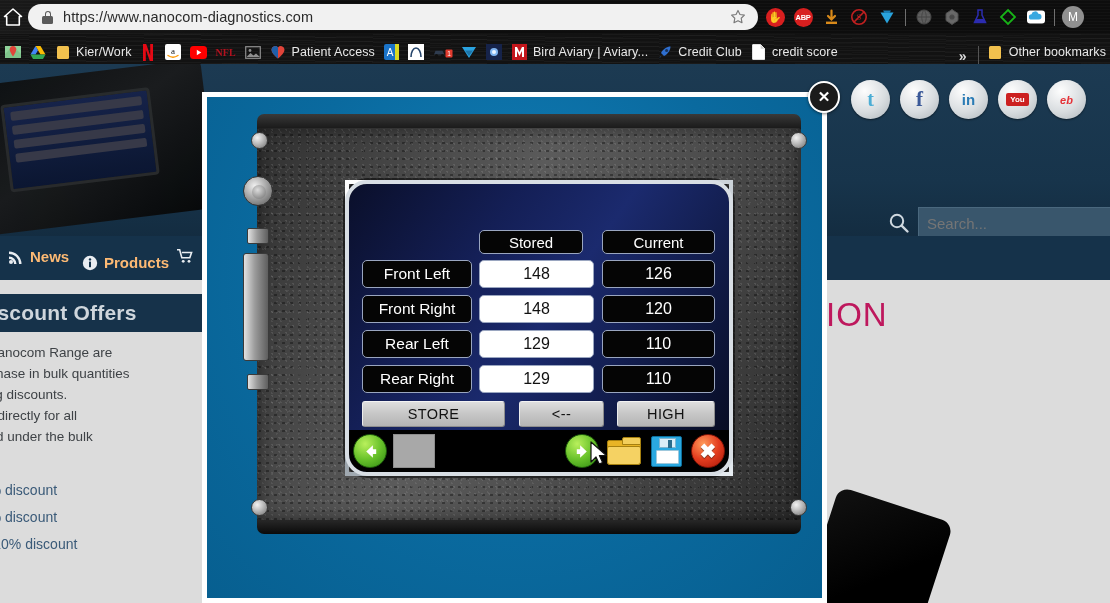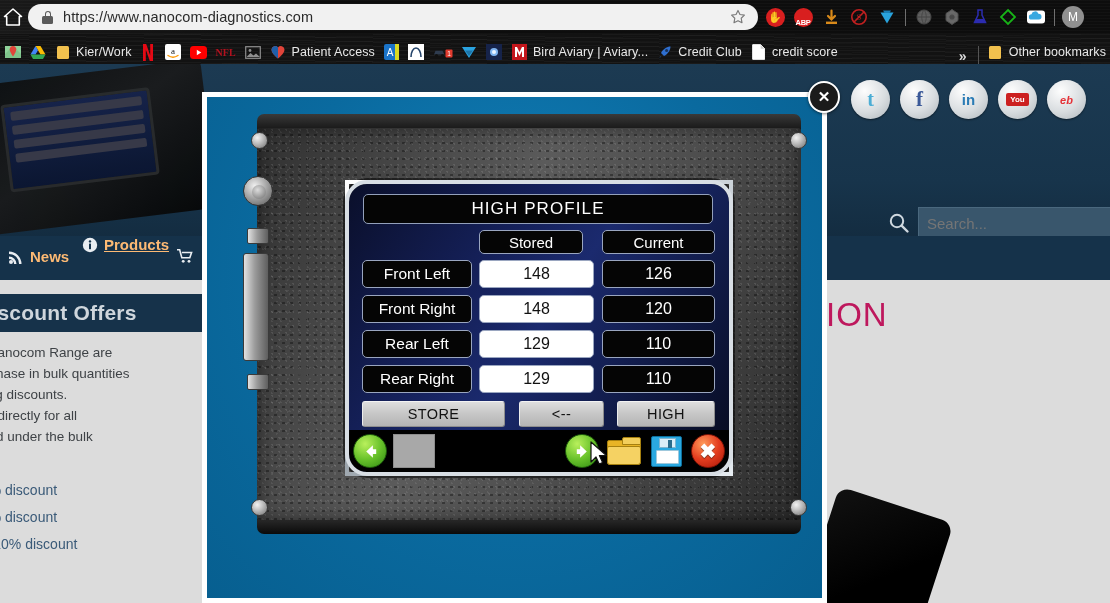--- a/index.html
+++ b/index.html
@@ -330,21 +330,21 @@
 
   <div class="nav-strip">
     <div class="nav-item" style="left:8px; top:12px;">
       <svg class="nav-ico" viewBox="0 0 16 16">
         <circle cx="3" cy="13" r="2" fill="#e9edf1"></circle>
         <path d="M1 7.5a7.5 7.5 0 017.5 7.5h-2.4A5.1 5.1 0 001 9.9z" fill="#e9edf1"></path>
         <path d="M1 2.5A12.5 12.5 0 0113.5 15h-2.4A10.1 10.1 0 001 4.9z" fill="#e9edf1"></path>
       </svg>
       <span>News</span>
     </div>
-    <div class="nav-item" style="left:82px; top:0;text-decoration:underline;">
+    <div class="nav-item" style="left:82px; top:18px;">
       <svg class="nav-ico" viewBox="0 0 16 16">
         <circle cx="8" cy="8" r="7.2" fill="#e9edf1"></circle>
         <rect x="7" y="6.6" width="2" height="5.6" fill="#15324a"></rect>
         <circle cx="8" cy="4.4" r="1.2" fill="#15324a"></circle>
       </svg>
       <span>Products</span>
     </div>
     <div class="nav-item cart-nav" style="top:12px;">
       <svg class="nav-ico" viewBox="0 0 18 16">
         <path d="M0 1h3l2.4 9h9l2-6H5.5" fill="none" stroke="#e9edf1" stroke-width="1.8"></path>
@@ -397,21 +397,20 @@
         <div class="screw" style="right:-6px; bottom:4px;"></div>
 
         <div class="conn-round" style="left:-14px; top:48px;"></div>
         <div class="conn" style="left:-10px; top:100px; width:22px; height:16px;"></div>
         <div class="conn" style="left:-14px; top:125px; width:26px; height:108px; border-radius:3px;"></div>
         <div class="conn" style="left:-10px; top:246px; width:22px; height:16px;"></div>
 
         <div class="bezel"></div>
         <div class="screen">
 
-          <div class="scr-title">HIGH PROFILE</div>
 
           <div class="cell dark hdr" style="left:130px; top:46px; width:104px;">Stored</div>
           <div class="cell dark hdr" style="left:253px; top:46px; width:113px;">Current</div>
 
           <div class="cell dark lbl" style="left:13px;  top:76px;  width:110px;">Front Left</div>
           <div class="cell white num" style="left:130px; top:76px;  width:115px;">148</div>
           <div class="cell dark num" style="left:253px; top:76px;  width:113px;">126</div>
 
           <div class="cell dark lbl" style="left:13px;  top:111px; width:110px;">Front Right</div>
           <div class="cell white num" style="left:130px; top:111px; width:115px;">148</div>
@@ -499,21 +498,21 @@
       </svg>
     </div>
 
     <div class="ext-strip">
       <div class="ext">
         <div class="ext-circ" style="background:#d81f1f;">
             <span style="font-size:11px;">✋</span>
           </div>
       </div>
       <div class="ext">
-        <div class="ext-circ" style="background:#d81f1f;align-items:flex-end;">
+        <div class="ext-circ" style="background:#d81f1f;">
             <span style="font-size:7.5px;letter-spacing:-.3px;">ABP</span>
           </div>
       </div>
       <div class="ext">
         <svg width="17" height="17" viewBox="0 0 17 17">
             <path d="M8.5 1.5v8M5 7l3.5 3.5L12 7" fill="none" stroke="#d98a1a" stroke-width="2.2" stroke-linecap="round"></path>
             <rect x="3" y="12.6" width="11" height="2.4" fill="#d98a1a"></rect>
           </svg>
       </div>
       <div class="ext">

